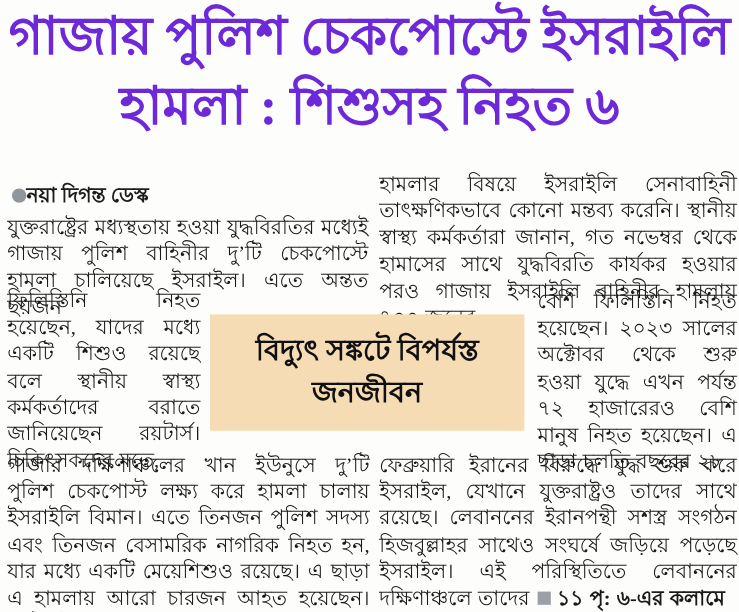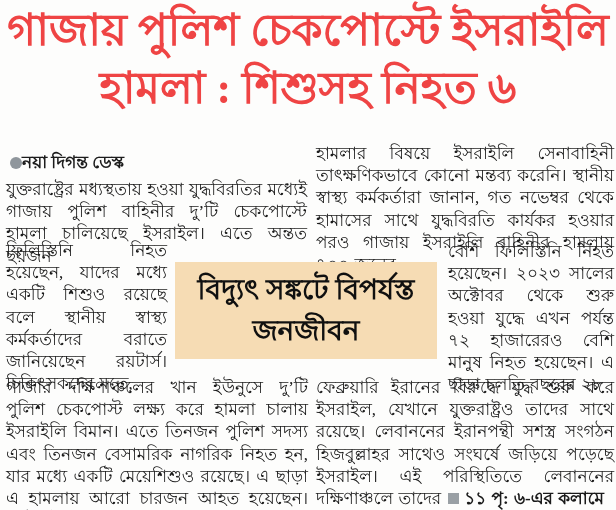--- a/index.html
+++ b/index.html
@@ -20,21 +20,21 @@
 
   .headline {
     position: absolute;
     top: 2px;
     left: 0;
     width: 100%;
     text-align: center;
     font-size: 44px;
     font-weight: 700;
     line-height: 1.32;
-    color: #ef4444;
+    color: #6d28d9;
     letter-spacing: 0px;
   }
 
   .byline {
     position: absolute;
     top: 149px;
     left: 10px;
     display: flex;
     align-items: center;
     gap: 0;
@@ -71,21 +71,21 @@
   .highlight-box {
     position: absolute;
     top: 262px;
     left: 175px;
     width: 262px;
     height: 97px;
     display: flex;
     align-items: center;
     justify-content: center;
     text-align: center;
-    font-size: 28px;
+    font-size: 24px;
     font-weight: 600;
     line-height: 1.45;
     color: #101010;
     padding: 4px 14px;
   }
 
   .jump-marker {
     display: inline-block;
     width: 11px;
     height: 11px;

